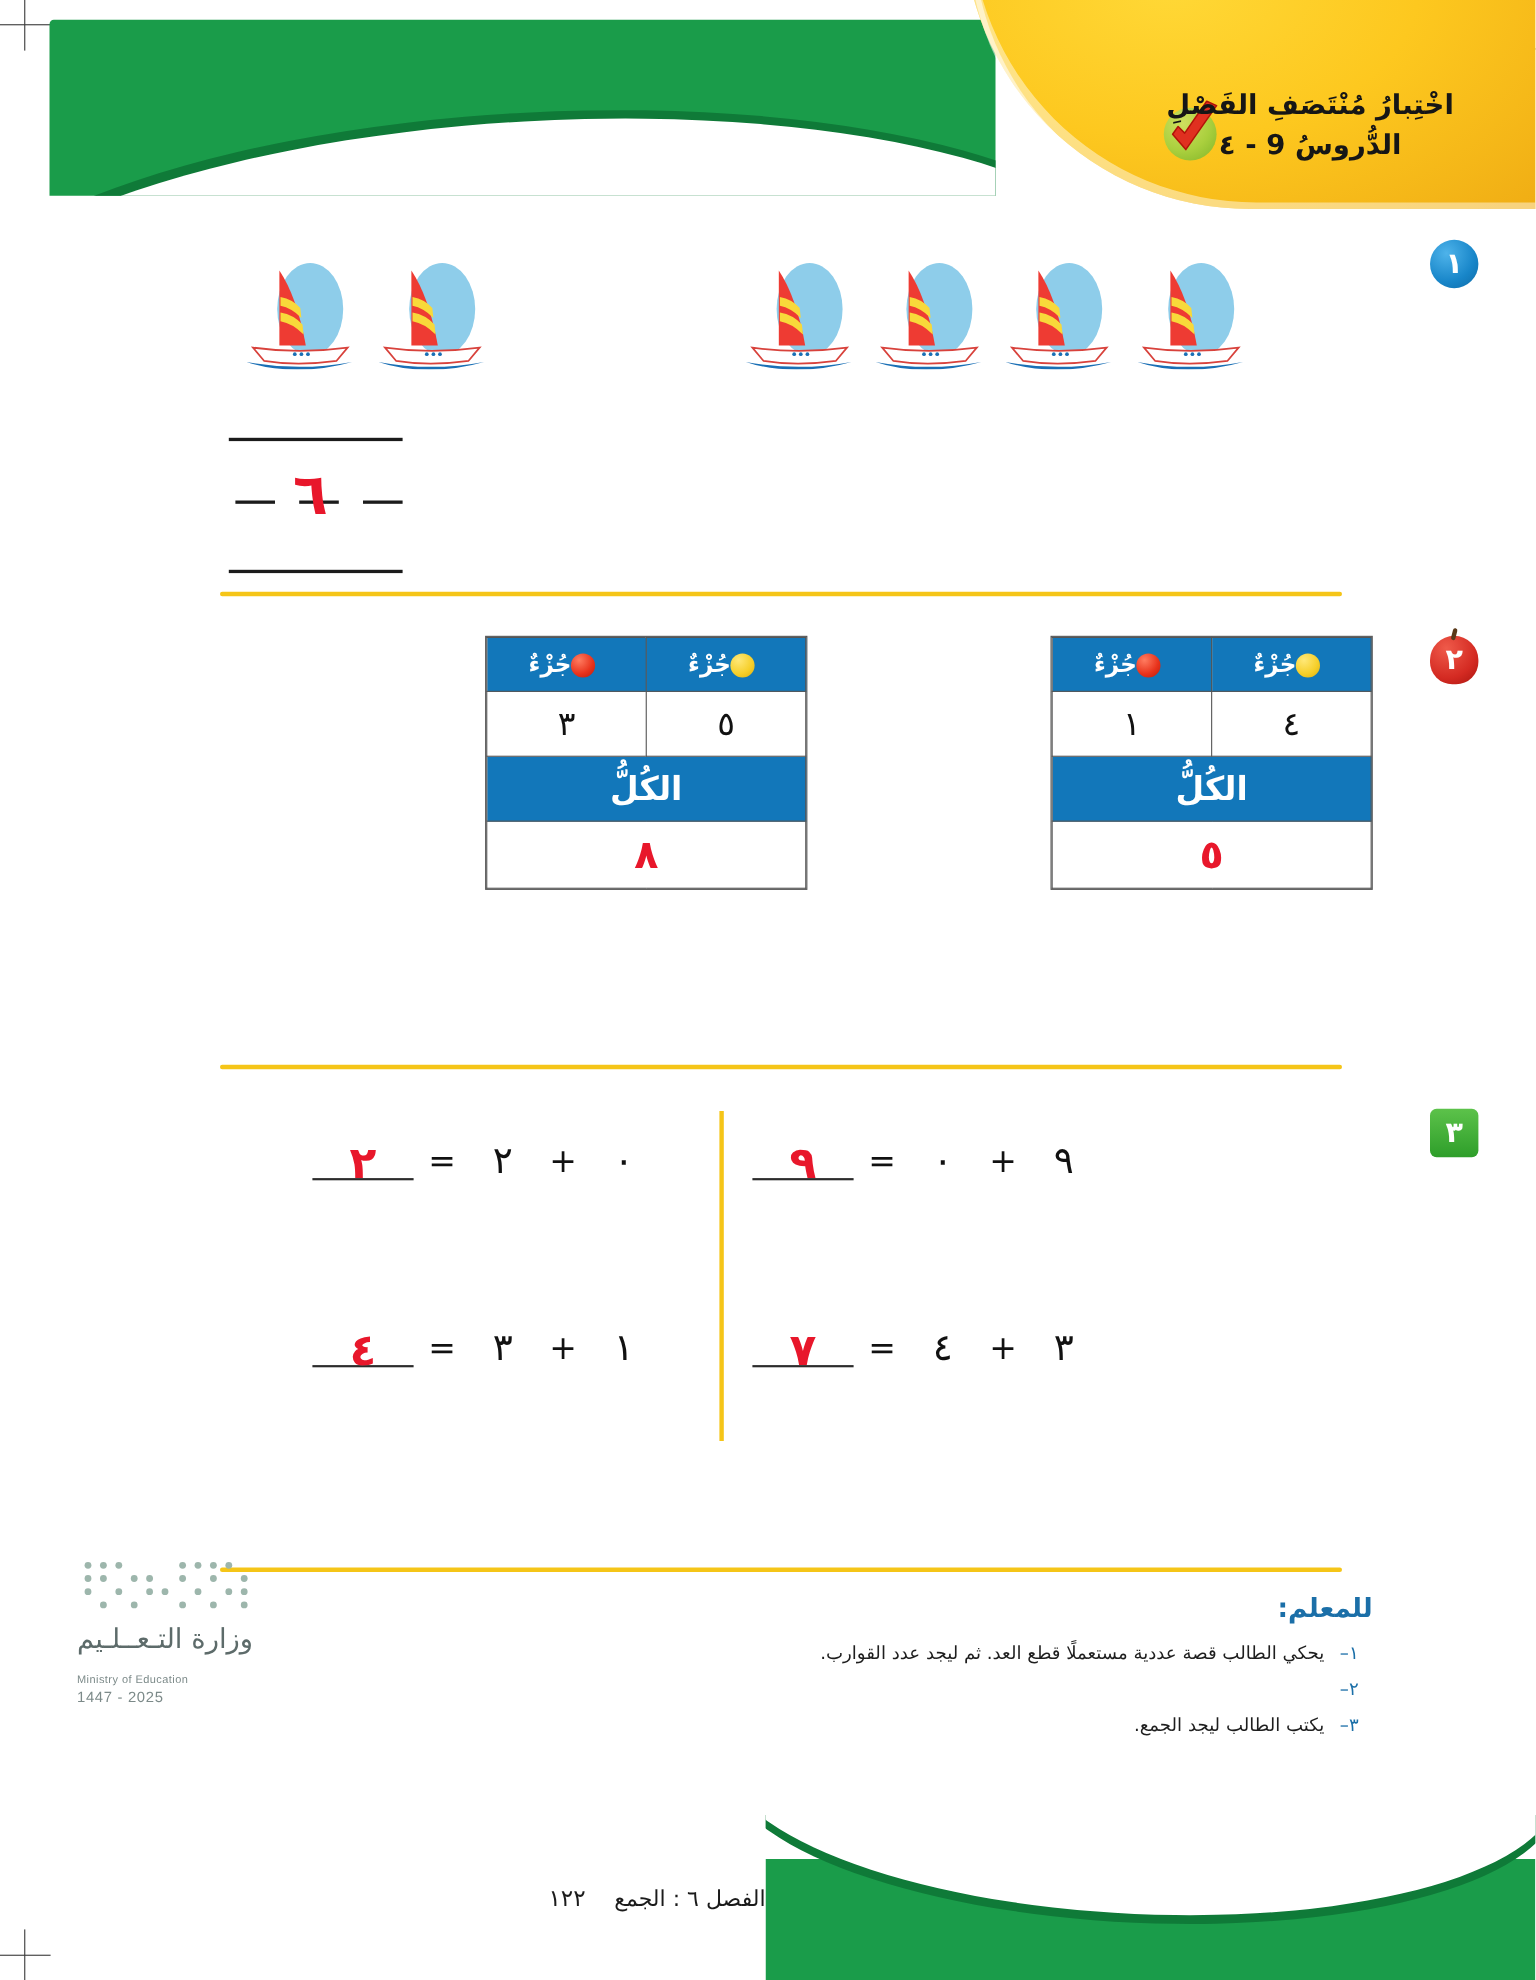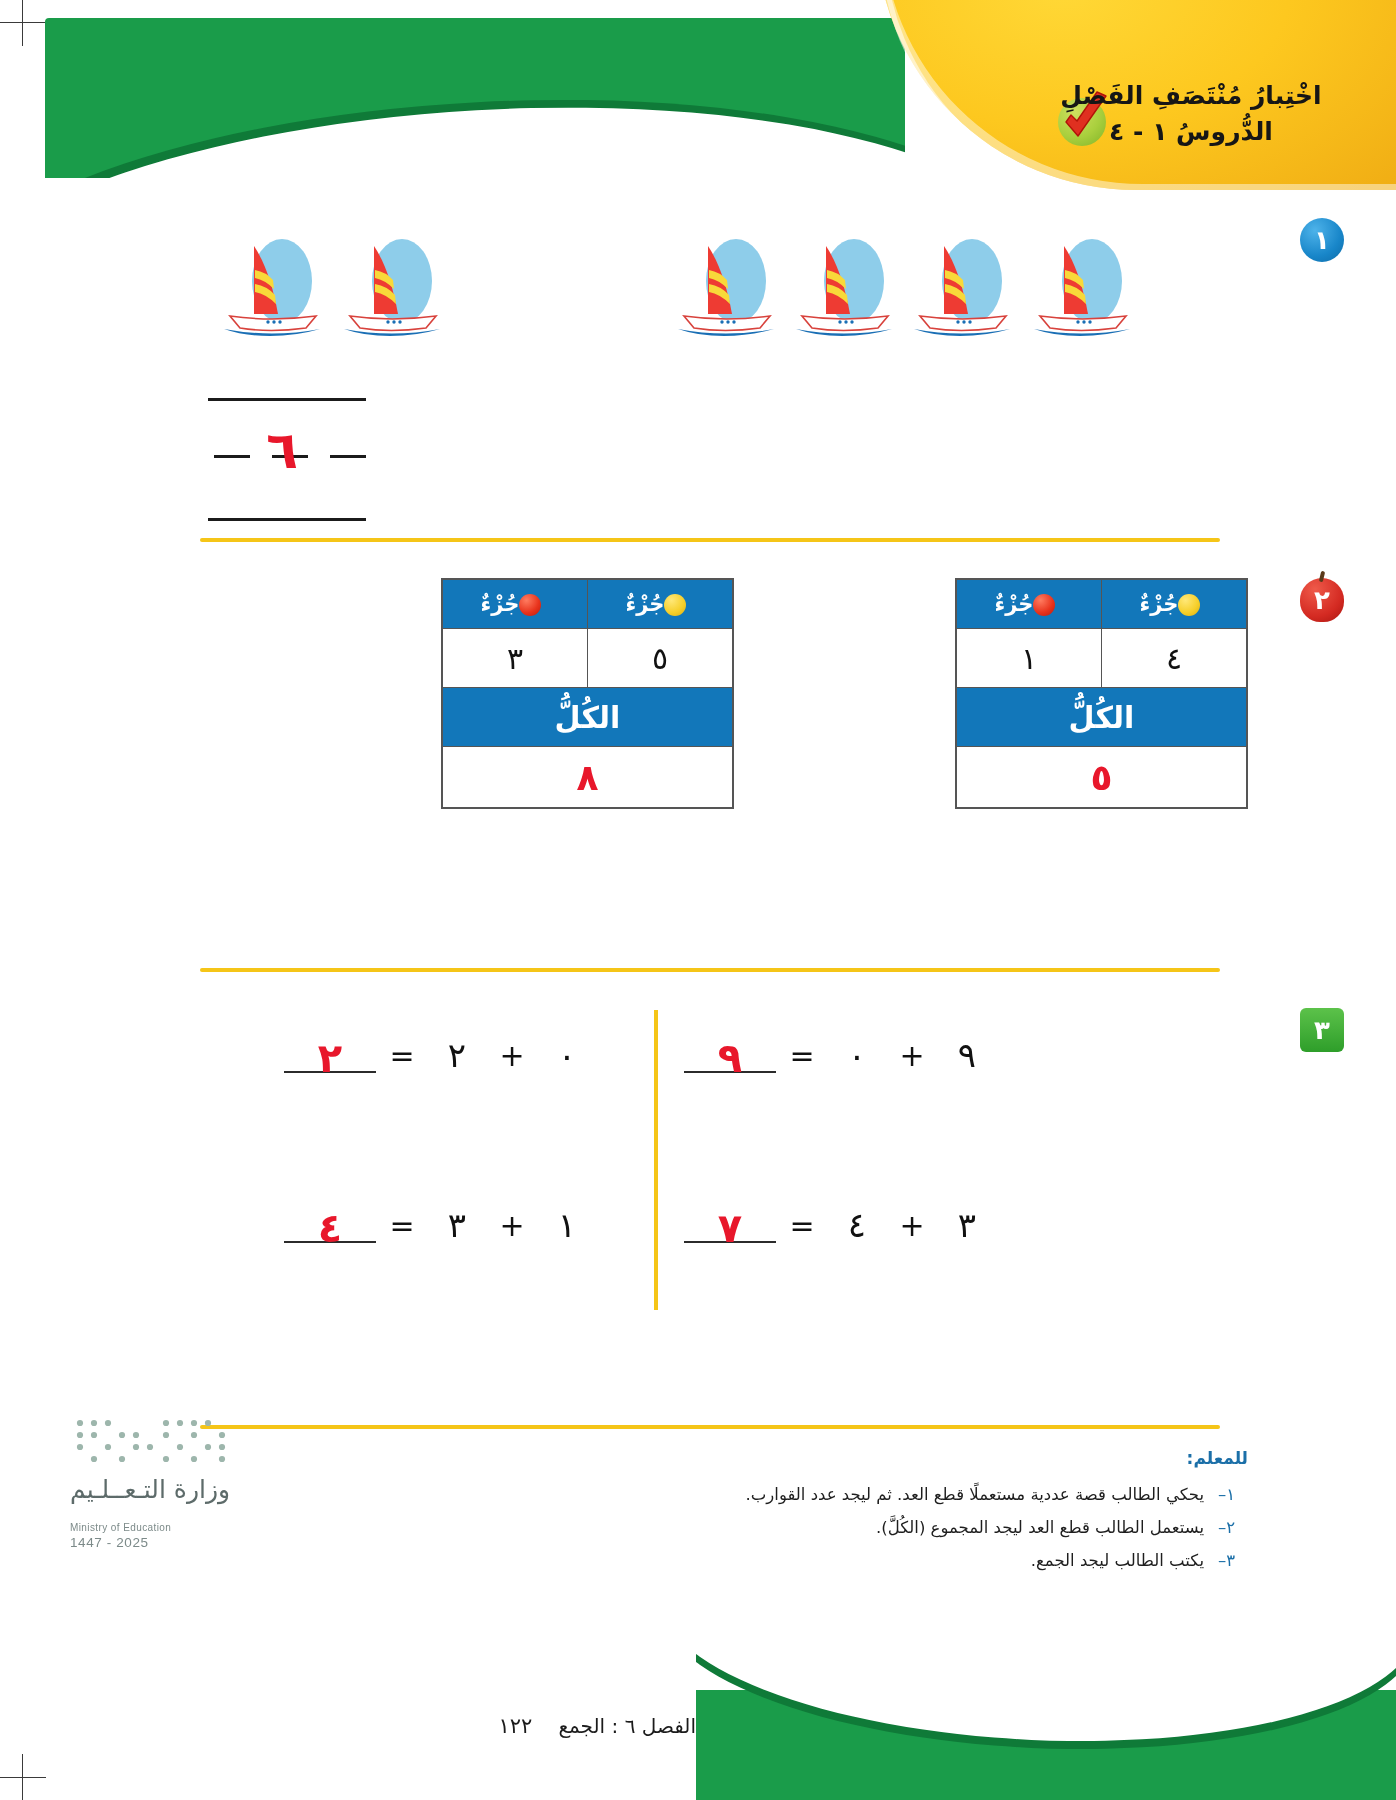--- a/index.html
+++ b/index.html
@@ -133,21 +133,21 @@
   }
   .eq .blank span{
     position:absolute;bottom:-10px;left:0;right:0;text-align:center;
     color:#e8172b;font-weight:bold;font-size:40px;
   }
   .vdivider{position:absolute;width:4px;background:#f5c518;}
 
   
   .notes{position:absolute;direction:rtl;color:#1b6fa8;}
   .notes .title{
-    font-size:17px;font-weight:bold;color:#1b6fa8;margin-bottom:10px;
+    font-size:24px;font-weight:bold;color:#1b6fa8;margin-bottom:10px;
     font-family:"DejaVu Sans","Liberation Sans",sans-serif;
   }
   .notes ol{list-style:none;margin:0;padding:0;}
   .notes li{
     display:flex;gap:14px;justify-content:flex-start;
     font-size:16.5px;line-height:2.0;color:#1e1e1e;
     font-family:"DejaVu Sans","Liberation Sans",sans-serif;
   }
   .notes li .n{color:#1b6fa8;min-width:30px;text-align:left;direction:rtl;}
   .notes li .txt{text-align:right;}
@@ -207,21 +207,21 @@
 
 <div class="check-badge">
   <div class="disc"></div>
   <svg width="62" height="62" viewBox="0 0 62 62">
     <path d="M12 34 L24 48 L52 8 L43 4 L23 33 L17 27 Z" fill="#e03020" stroke="#b21408" stroke-width="1.4" stroke-linejoin="round"></path>
   </svg>
 </div>
 
 <div class="header-title">
   <span class="l1">اخْتِبارُ مُنْتَصَفِ الفَصْلِ</span>
-  <span class="l2">الدُّروسُ ١ - ٤</span>
+  <span class="l2">الدُّروسُ 9 - ٤</span>
 </div>
 
 <div class="num-badge badge-blue" style="right:52px;top:218px;">١</div>
 
 <div class="boats">
 
   <div class="boat" style="right:250px;top:8px;">
     <svg viewBox="0 0 128 110" width="128" height="110">
       <ellipse cx="74" cy="55" rx="30" ry="42" fill="#8ecdea"></ellipse>
       <path d="M46 88 L46 20 Q62 44 70 88 Z" fill="#ee3b33"></path>
@@ -415,21 +415,20 @@
 
 <div class="notes" style="right:148px;top:1448px;width:1020px;">
   <div class="title">للمعلم:</div>
   <ol>
     <li>
       <span class="n">١–</span>
       <span class="txt">يحكي الطالب قصة عددية مستعملًا قطع العد. ثم ليجد عدد القوارب.</span>
     </li>
     <li>
       <span class="n">٢–</span>
-      <span class="txt">يستعمل الطالب قطع العد ليجد المجموع (الكُلَّ).</span>
     </li>
     <li>
       <span class="n">٣–</span>
       <span class="txt">يكتب الطالب ليجد الجمع.</span>
     </li>
   </ol>
 </div>
 
 <div class="moe">
   <div class="dots">

